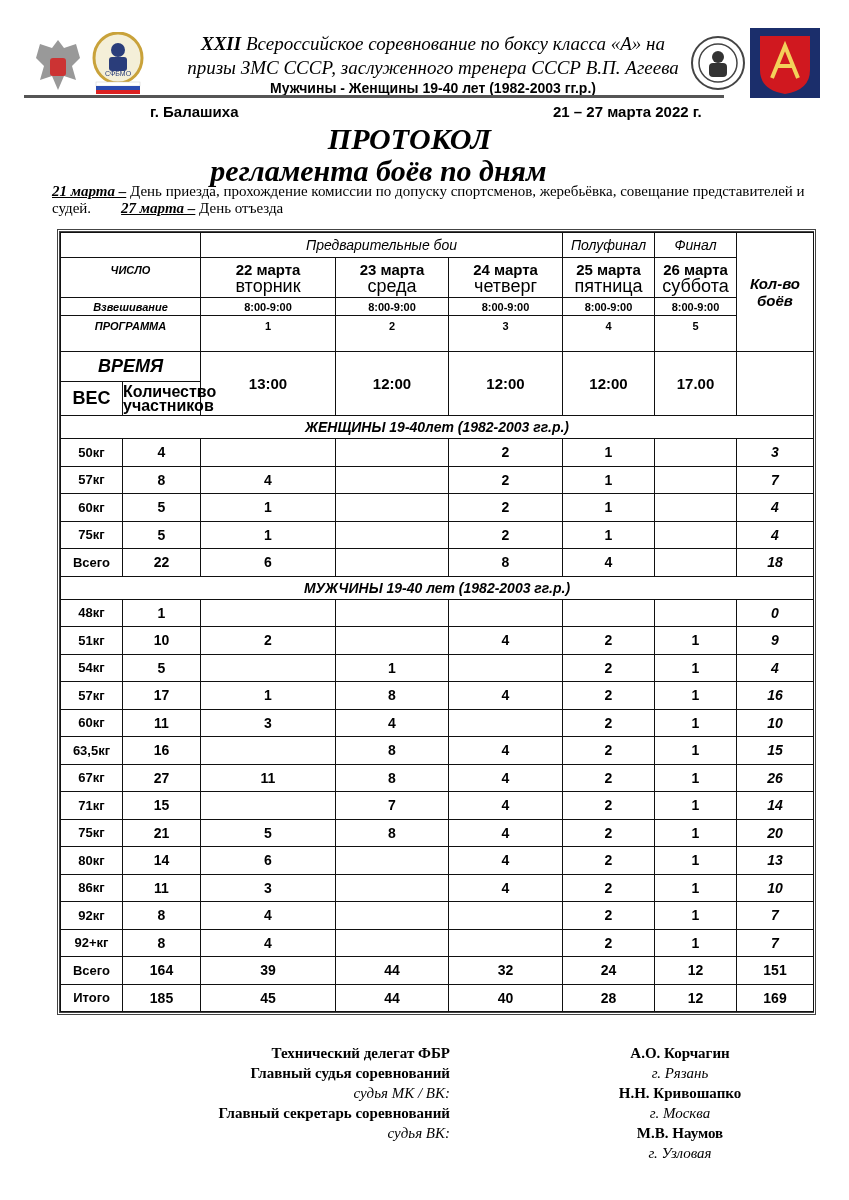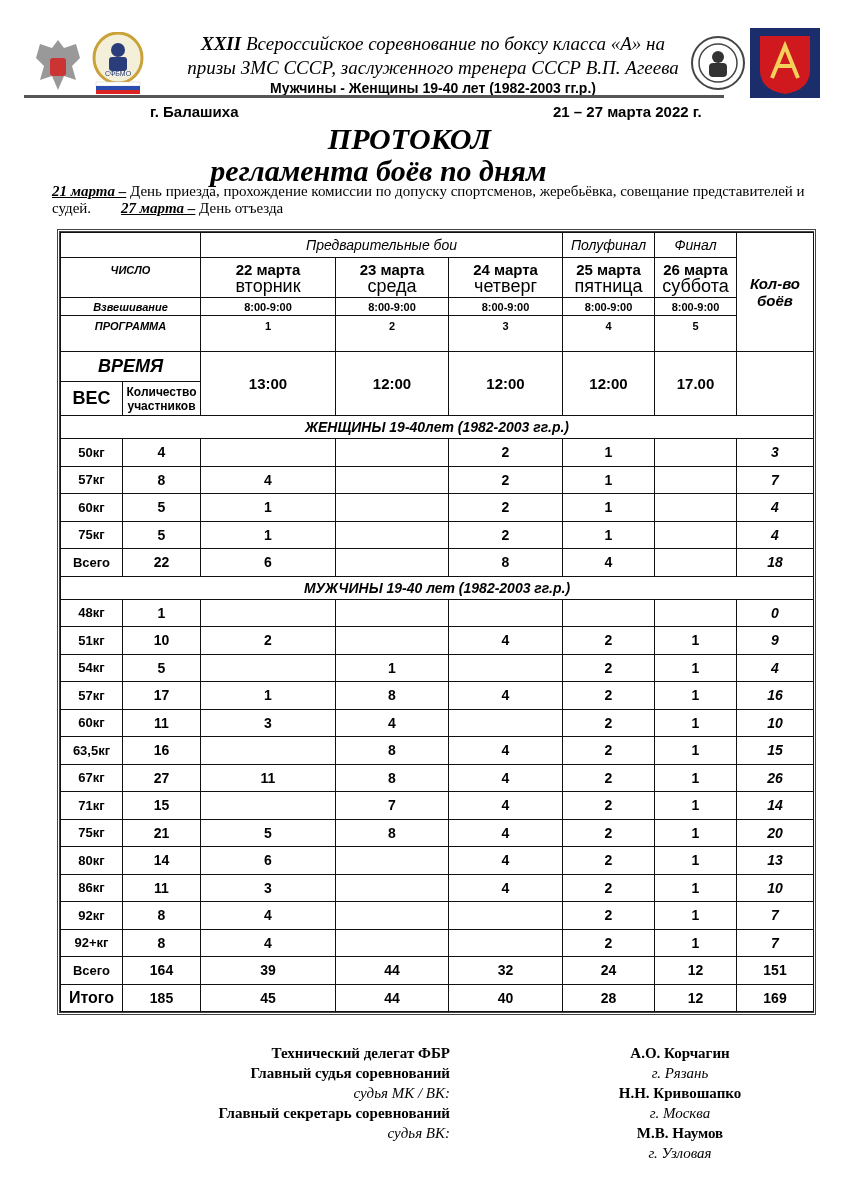--- a/index.html
+++ b/index.html
@@ -130,21 +130,21 @@
         <td colspan="2" class="itb big">ВРЕМЯ</td>
       <td rowspan="2" style="font-size:15px">13:00</td>
           <td rowspan="2" style="font-size:15px">12:00</td>
           <td rowspan="2" style="font-size:15px">12:00</td>
           <td rowspan="2" style="font-size:15px">12:00</td>
           <td rowspan="2" style="font-size:15px">17.00</td>
           <td rowspan="2"></td>
         </tr>
       <tr style="height:34px">
         <td class="big">ВЕС</td>
-        <td style="font-size:12px;line-height:14px">Количество участников</td>
+        <td style="font-size:16px;line-height:14px">Количество участников</td>
       </tr>
     <tr class="sec">
           <td colspan="8">ЖЕНЩИНЫ 19-40лет (1982-2003 гг.р.)</td>
         </tr>
         <tr class="row">
           <td style="font-size:13px">50кг</td>
           <td>4</td>
           <td></td>
           <td></td>
           <td>2</td>
@@ -329,21 +329,21 @@
           <td style="font-size:13px">Всего</td>
           <td>164</td>
           <td>39</td>
           <td>44</td>
           <td>32</td>
           <td>24</td>
           <td>12</td>
           <td class="">151</td>
         </tr>
         <tr class="row">
-          <td style="font-size:16px">Итого</td>
+          <td style="font-size:13px">Итого</td>
           <td>185</td>
           <td>45</td>
           <td>44</td>
           <td>40</td>
           <td>28</td>
           <td>12</td>
           <td class="">169</td>
         </tr>
       </tbody>
   </table>

